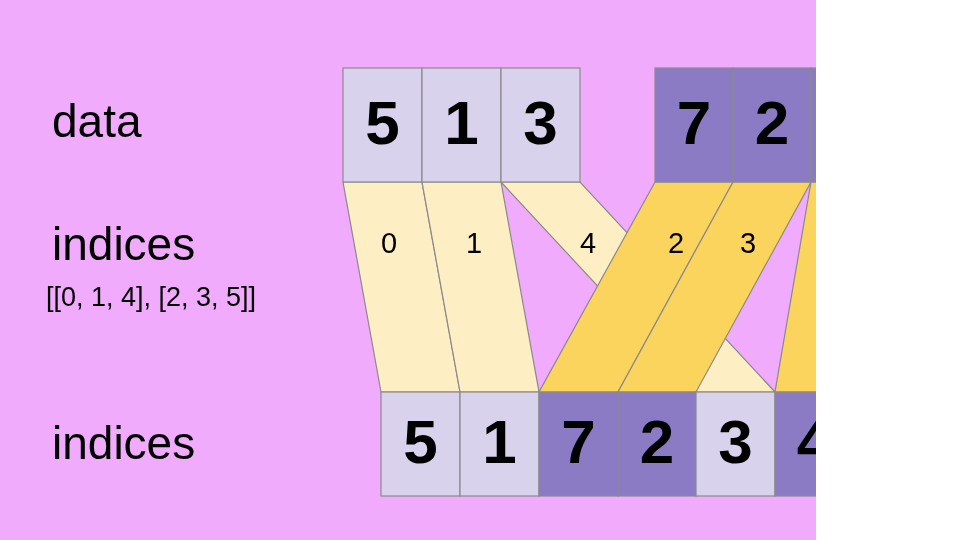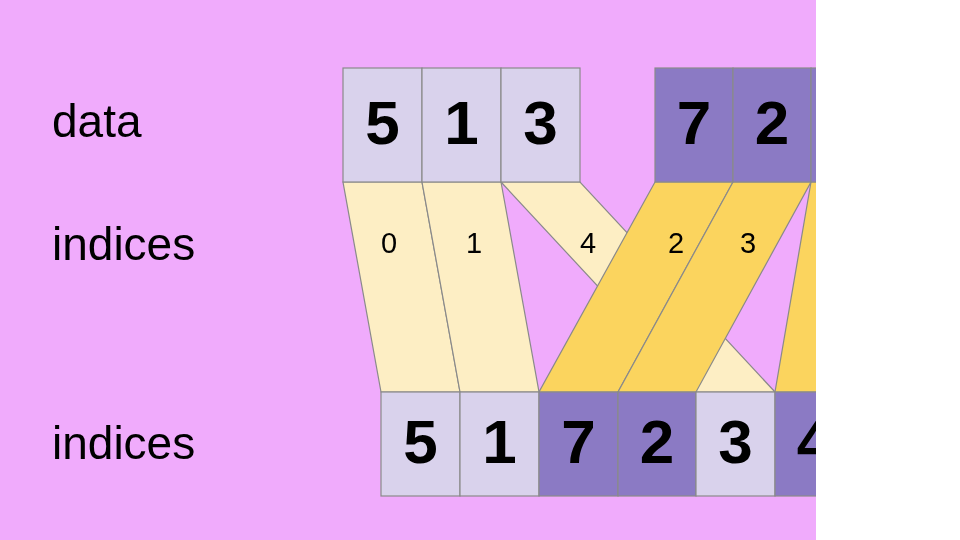--- a/index.html
+++ b/index.html
@@ -62,20 +62,21 @@
 </style>
 </head>
 <body>
 
 <div id="stage">
 
   <div class="row-label" id="label-data">data</div>
 
   <div class="row-label" id="label-indices">indices</div>
 
+  <div id="label-indices-value">[[0, 1, 4], [2, 3, 5]]</div>
 
   <div class="row-label" id="label-result">indices</div>
 
   <svg id="diagram-svg" viewBox="0 0 960 540">
     <g id="ribbons-layer">
         <polygon points="343,182 422,182 460,392 381,392" fill="#fdeec4" stroke="#8a8a8a" stroke-width="1.2"></polygon>
         <polygon points="422,182 501,182 539,392 460,392" fill="#fdeec4" stroke="#8a8a8a" stroke-width="1.2"></polygon>
         <polygon points="501,182 580,182 775,392 696,392" fill="#fdeec4" stroke="#8a8a8a" stroke-width="1.2"></polygon>
         <polygon points="655,182 733,182 618,392 539,392" fill="#fbd45e" stroke="#8a8a8a" stroke-width="1.2"></polygon>
         <polygon points="733,182 811,182 696,392 618,392" fill="#fbd45e" stroke="#8a8a8a" stroke-width="1.2"></polygon>

